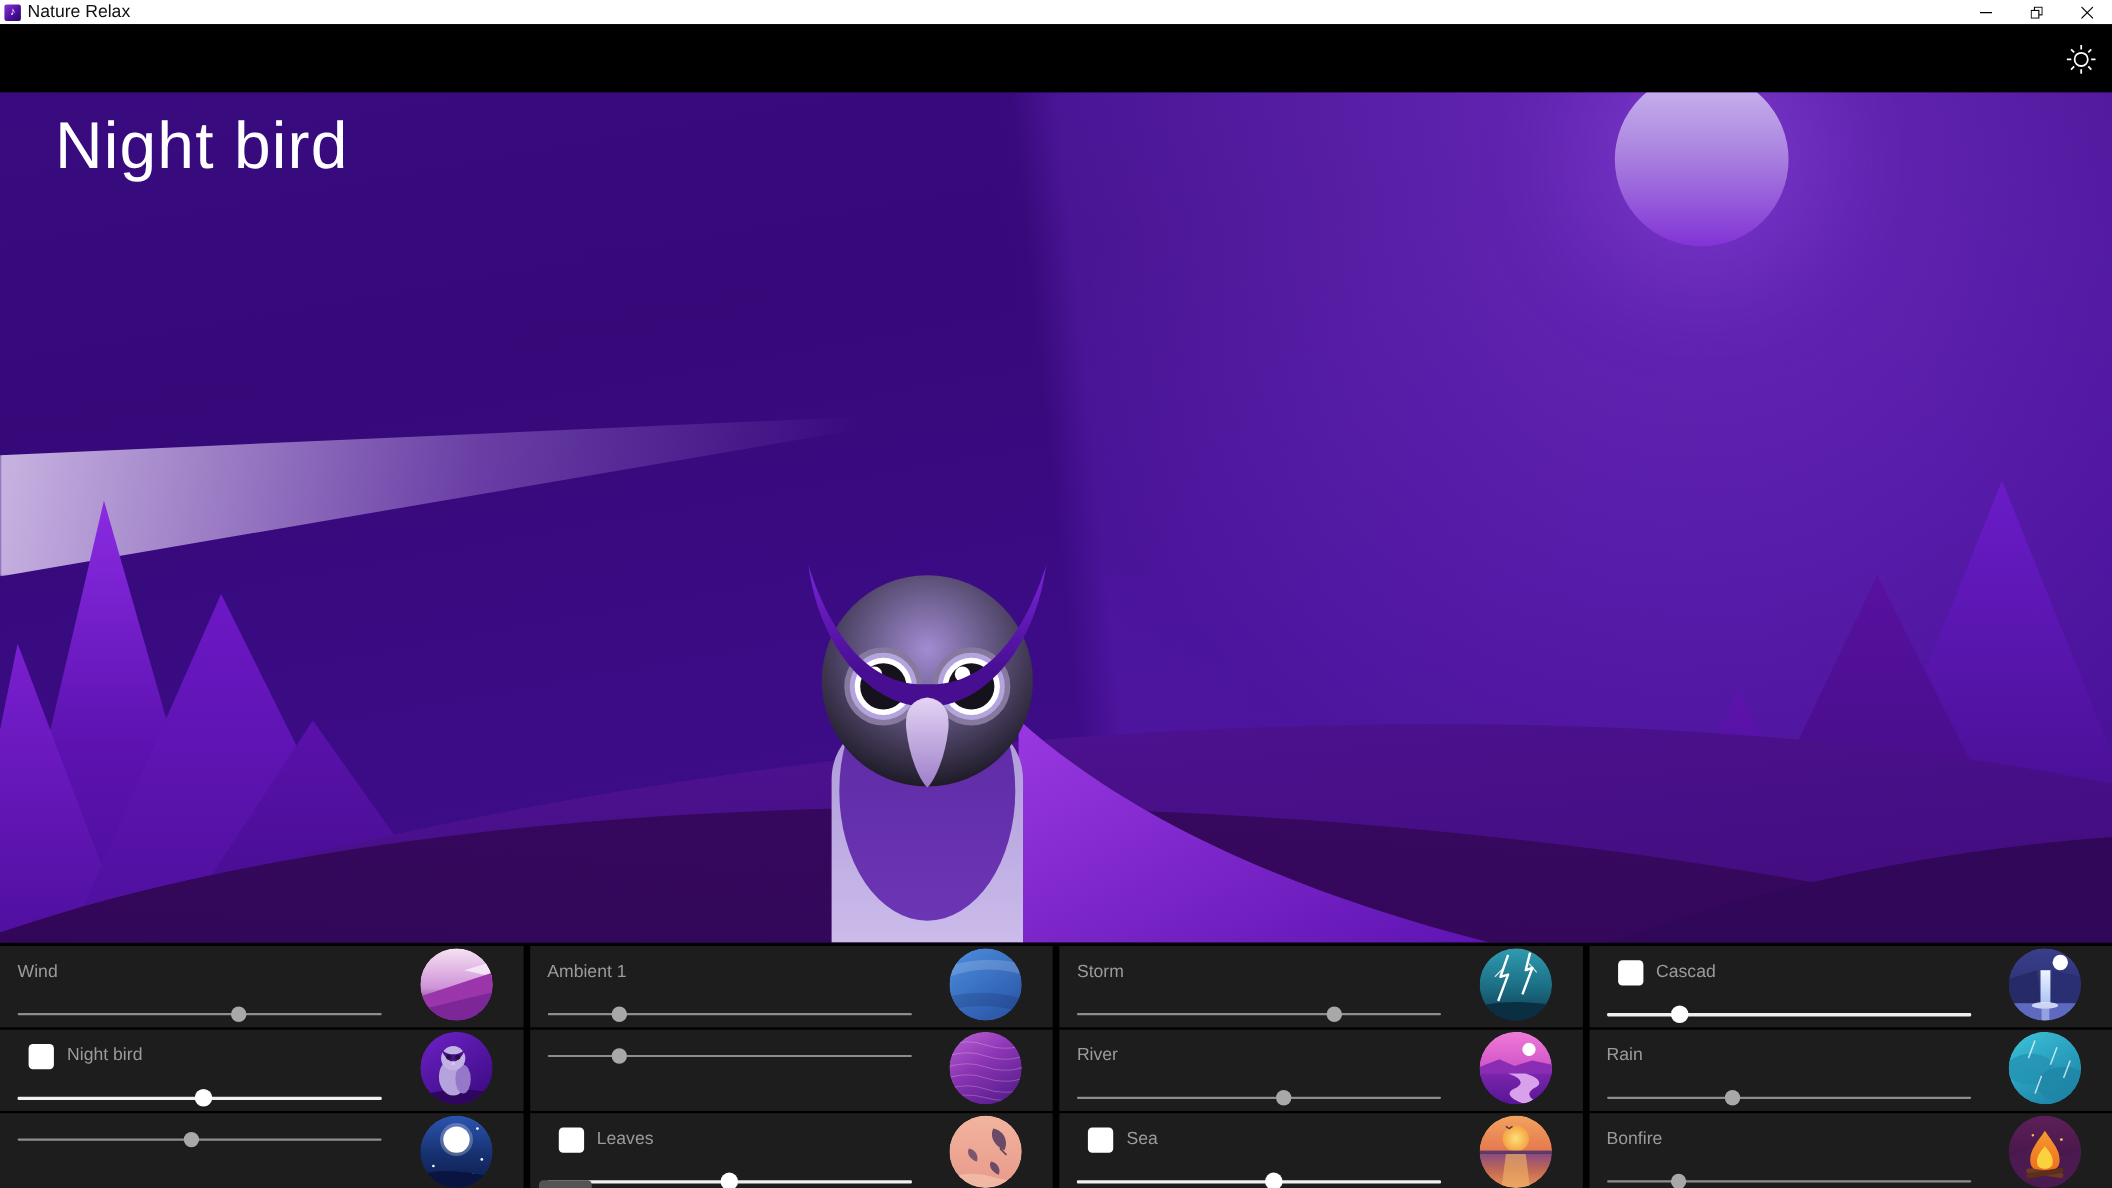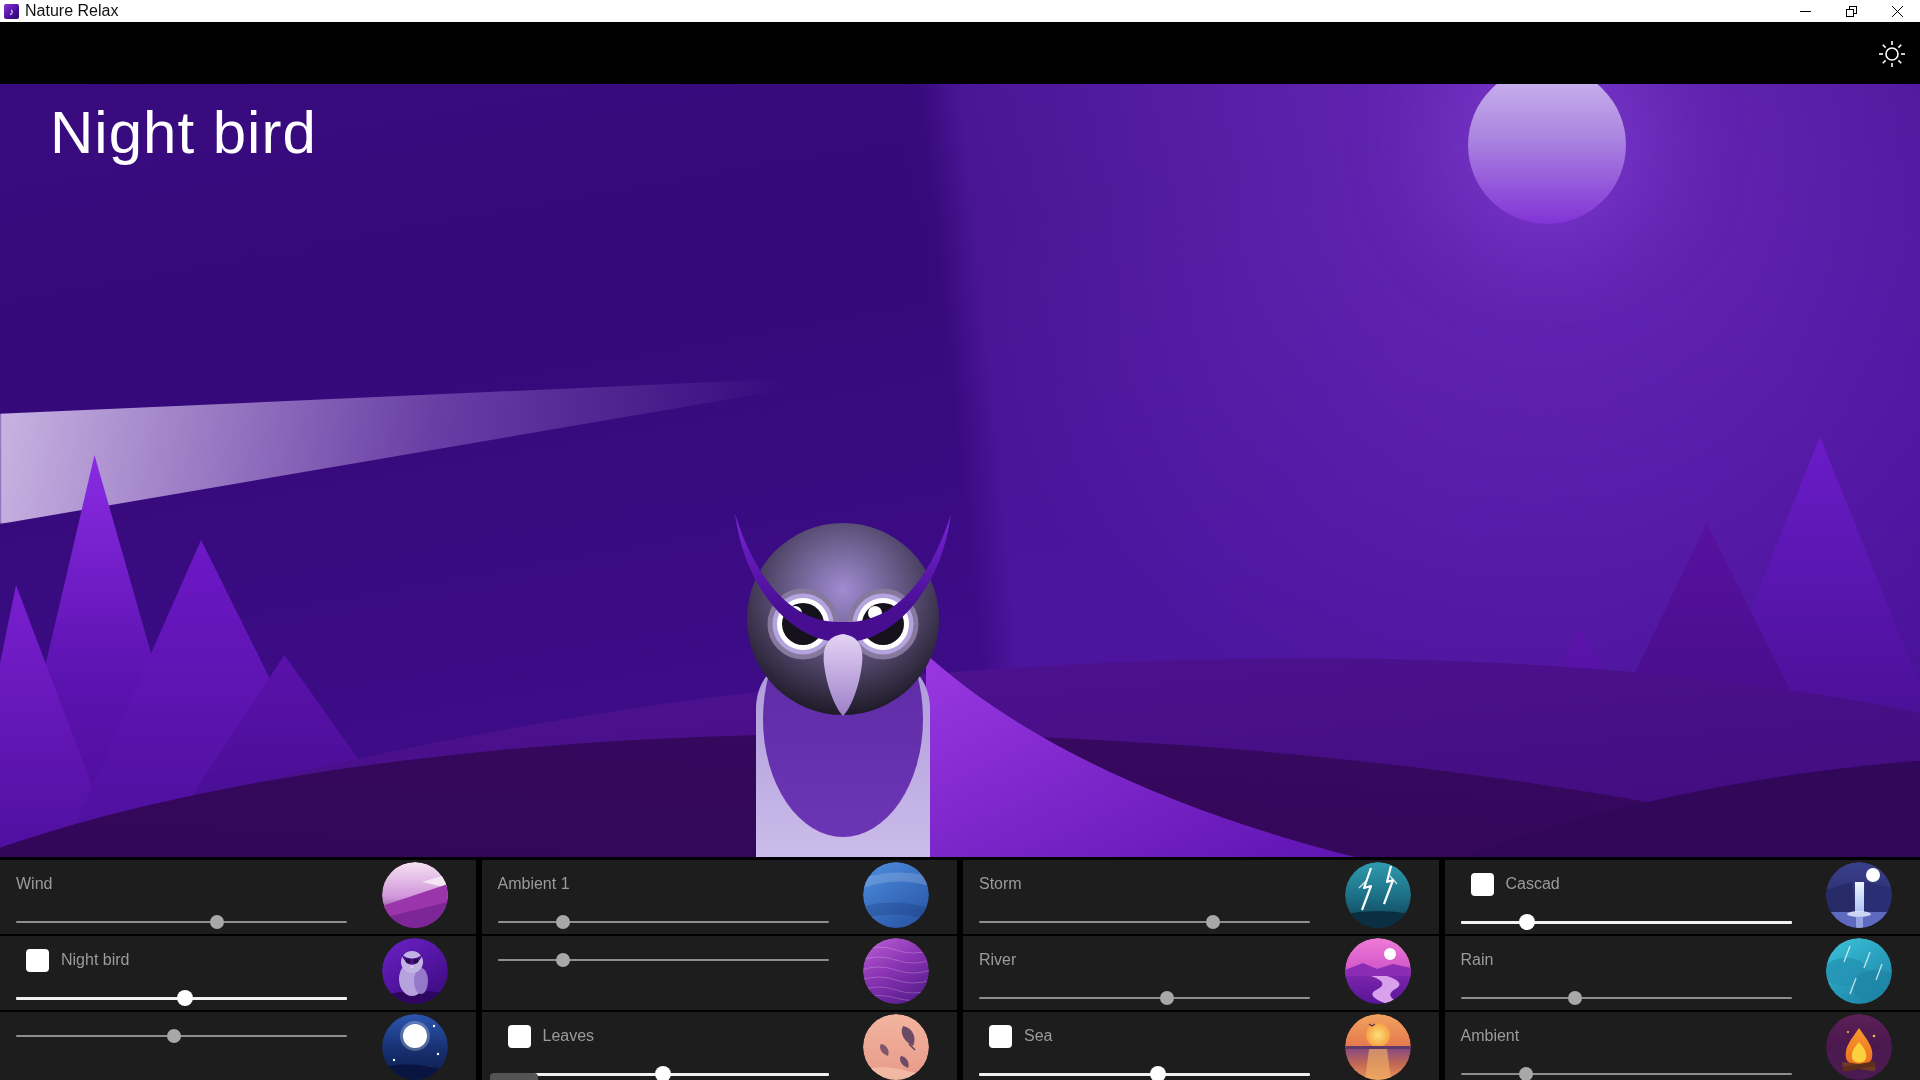--- a/index.html
+++ b/index.html
@@ -547,21 +547,21 @@
               <line x1="56" y1="26" x2="50" y2="42"></line>
               <line x1="30" y1="40" x2="24" y2="56"></line>
             </g>
           </g>
         </svg>
       </div>
     </div>
 
     <div class="cell">
       <div class="cell-head">
-        <span class="sound-label">Ambient</span>
+        <span class="sound-label">Bonfire</span>
         </div>
       <div class="slider">
           <div class="track"></div>
           <div class="thumb" style="left: calc(20% - 8px);"></div>
         </div>
       <div class="icon-circle">
         <svg width="66" height="66" viewBox="0 0 66 66">
           <defs>
               <clipPath id="c12">
                 <circle cx="33" cy="33" r="33"></circle>

